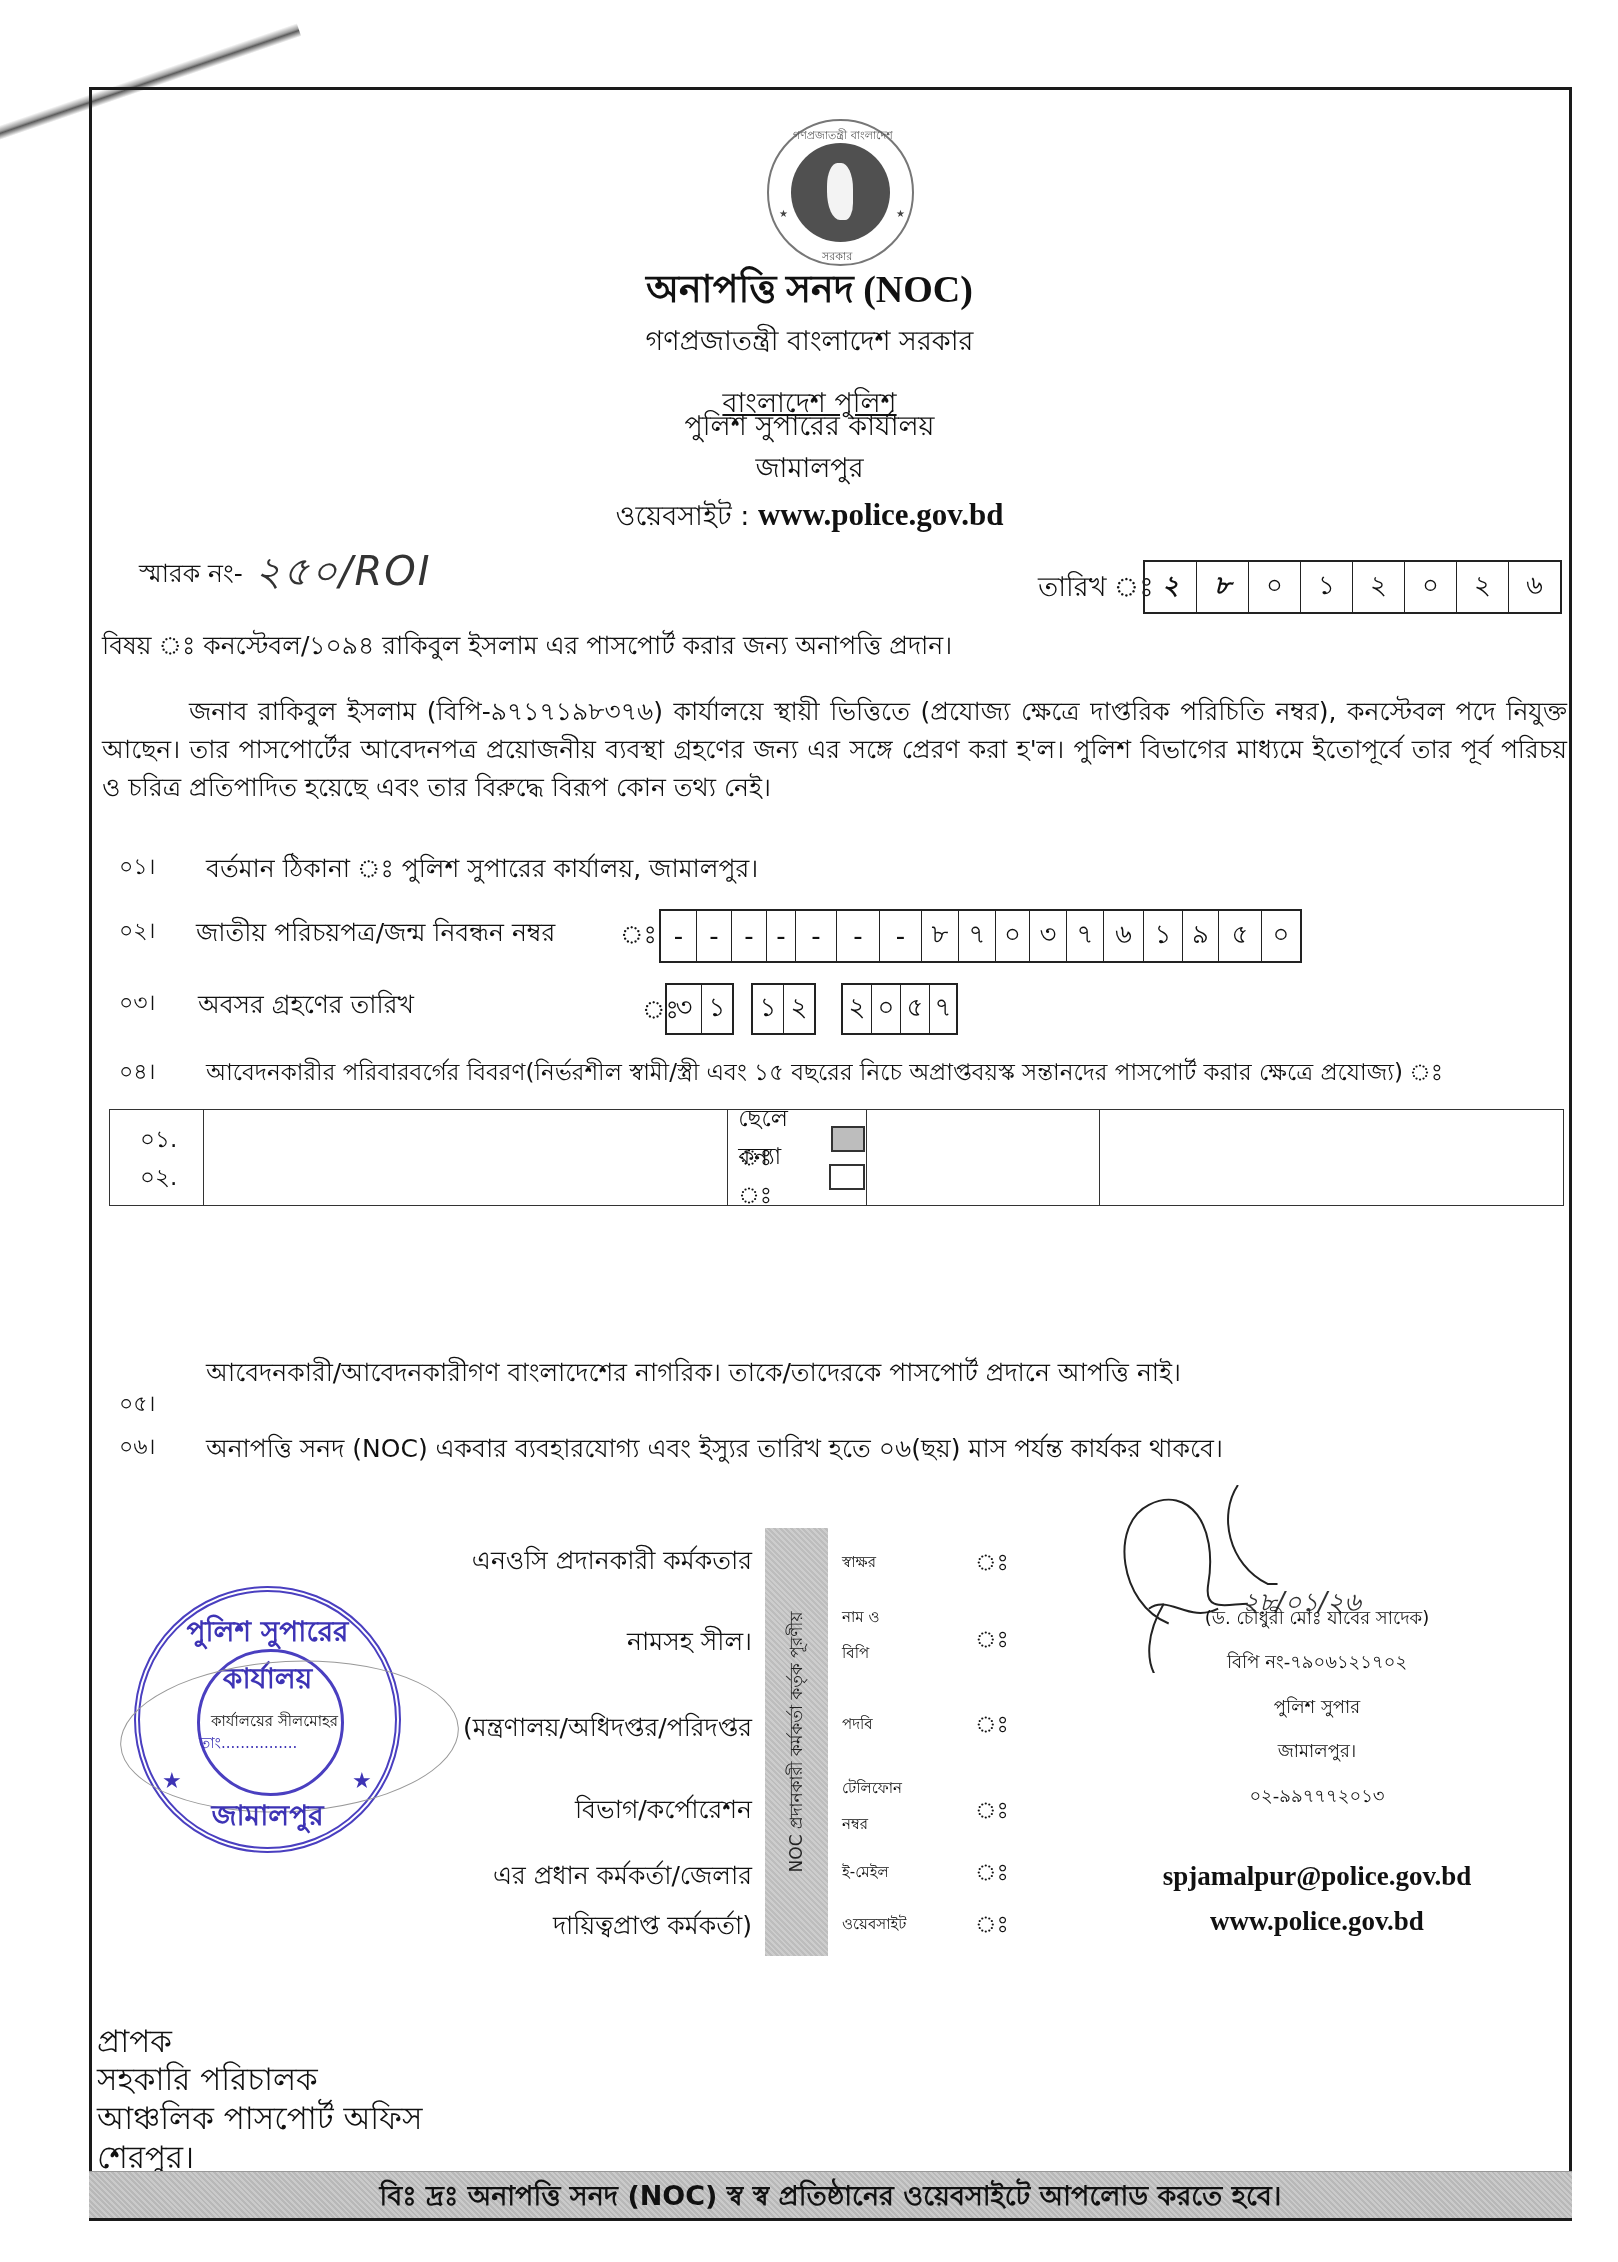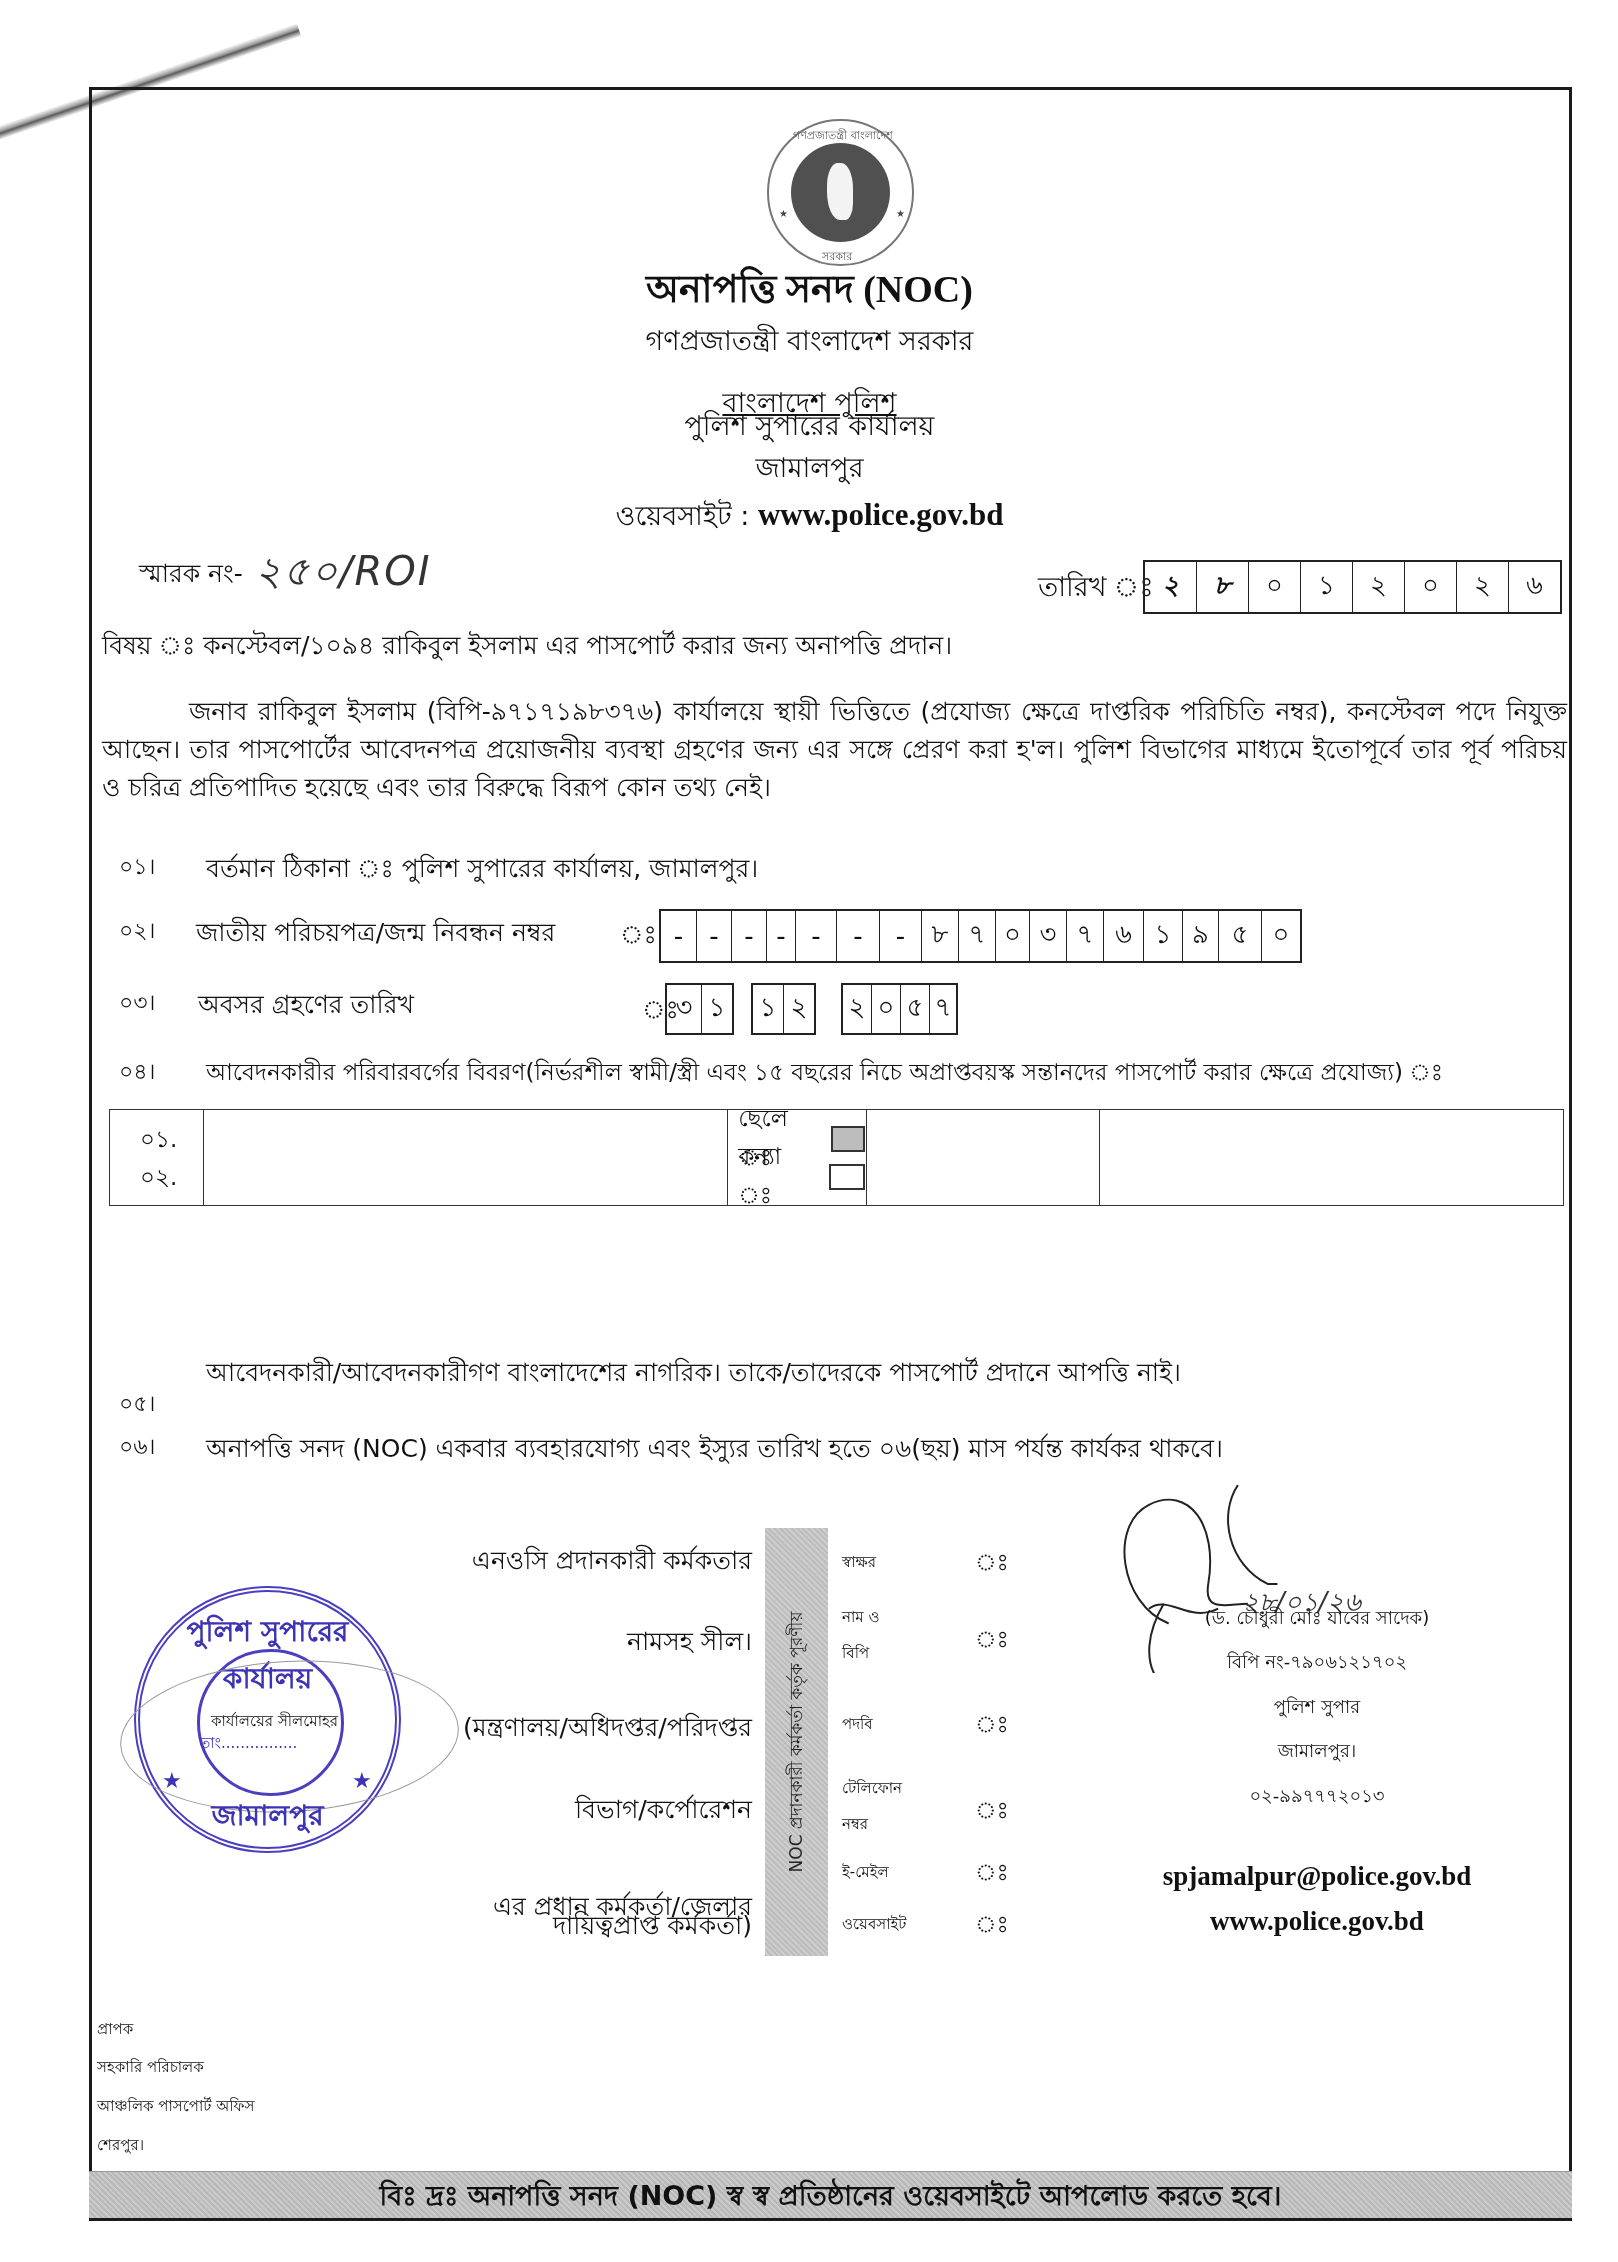--- a/index.html
+++ b/index.html
@@ -92,21 +92,21 @@
     position:absolute; left:-20px; top:69px; width:337px; height:149px; border-radius:50%;
     border:1px solid #999; transform:rotate(-3deg);
   }
   .seal-top { position:absolute; left:0; top:18px; width:255px; text-align:center; font-size:28px; font-weight:bold; color:#3d33b5; }
   .seal-bottom { position:absolute; left:0; top:202px; width:255px; text-align:center; font-size:28px; font-weight:bold; color:#3d33b5; }
   .seal-star { position:absolute; font-size:22px; color:#3d33b5; }
   .seal-label { position:absolute; left:71px; top:117px; font-size:15px; color:#111; white-space:nowrap; }
   .seal-dots { position:absolute; left:59px; top:139px; font-size:15px; color:#3d33b5; white-space:nowrap;}
   .signature-scribble { left:1109px; top:1485px; width:248px; height:188px; }
   
-  .recip { left:97px; font-size:15px; }
+  .recip { left:97px; font-size:31px; }
   .footer-bar {
     left:89px; top:2171px; width:1483px; height:50px; box-sizing:border-box;
     background:repeating-linear-gradient(45deg,#b8b8b8 0 2px,#cacaca 2px 4px);
     border-top:1px solid #999; border-bottom:3px solid #1a1a1a;
     text-align:center; font-size:27px; line-height:48px; font-weight:bold;
   }
 </style>
 </head>
 <body>
 
@@ -231,21 +231,21 @@
 
 <div class="abs item-no" style="left:119px;top:1386px;">০৫।</div>
 <div class="abs item-text" style="left:206px;top:1353px;">আবেদনকারী/আবেদনকারীগণ বাংলাদেশের নাগরিক। তাকে/তাদেরকে পাসপোর্ট প্রদানে আপত্তি নাই।</div>
 <div class="abs item-no" style="left:119px;top:1429px;">০৬।</div>
 <div class="abs item-text" style="left:206px;top:1429px;">অনাপত্তি সনদ (NOC) একবার ব্যবহারযোগ্য এবং ইস্যুর তারিখ হতে ০৬(ছয়) মাস পর্যন্ত কার্যকর থাকবে।</div>
 
 <div class="abs lbl-right" style="top:1541px;">এনওসি প্রদানকারী কর্মকতার</div>
 <div class="abs lbl-right" style="top:1622px;">নামসহ সীল।</div>
 <div class="abs lbl-right" style="top:1708px;">(মন্ত্রণালয়/অধিদপ্তর/পরিদপ্তর</div>
 <div class="abs lbl-right" style="top:1790px;">বিভাগ/কর্পোরেশন</div>
-<div class="abs lbl-right" style="top:1856px;margin-top:31px;">এর প্রধান কর্মকর্তা/জেলার</div>
+<div class="abs lbl-right" style="top:1856px;">এর প্রধান কর্মকর্তা/জেলার</div>
 <div class="abs lbl-right" style="top:1906px;">দায়িত্বপ্রাপ্ত কর্মকর্তা)</div>
 
 <div class="abs vbar">
   <span class="vbar-text">NOC প্রদানকারী কর্মকর্তা কর্তৃক পূরণীয়</span>
 </div>
 
 <div class="abs fld" style="top:1544px;">স্বাক্ষর</div>
 <div class="abs fld-colon" style="top:1544px;">ঃ</div>
 <div class="abs fld" style="top:1599px;">
   <div>নাম ও</div>

